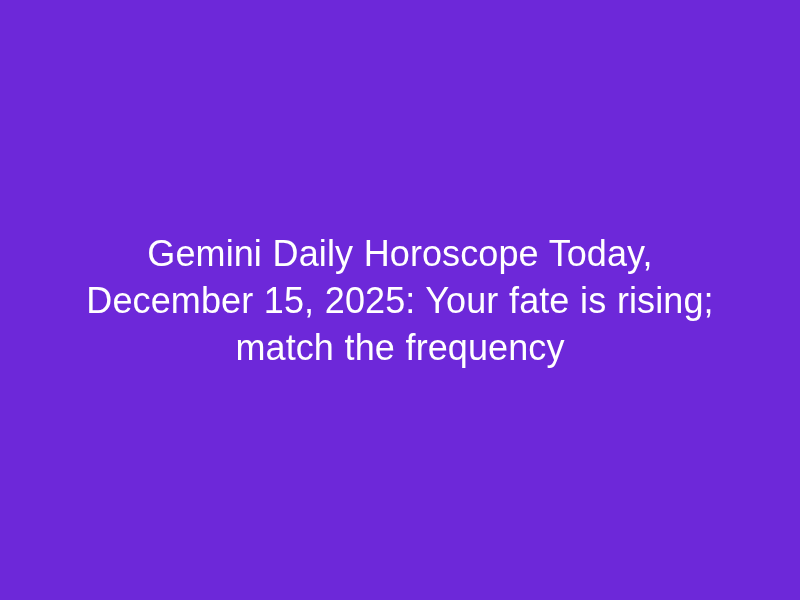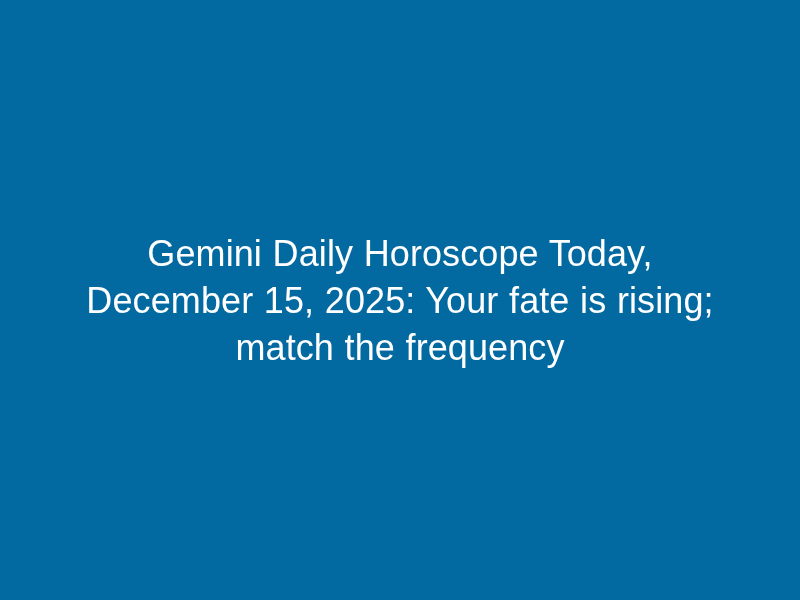--- a/index.html
+++ b/index.html
@@ -15,21 +15,21 @@
     background: #fb6060;
     font-family: "Liberation Sans", sans-serif;
     -webkit-font-smoothing: antialiased;
   }
 
   .page {
     position: relative;
     box-sizing: border-box;
     width: 800px;
     height: 600px;
-    background: #0369a1;
+    background: #6d28d9;
     display: flex;
     align-items: center;
     justify-content: center;
   }
 
   .headline-block {
     width: 700px;
     margin: 0 auto;
     padding: 0 10px;
     box-sizing: border-box;

